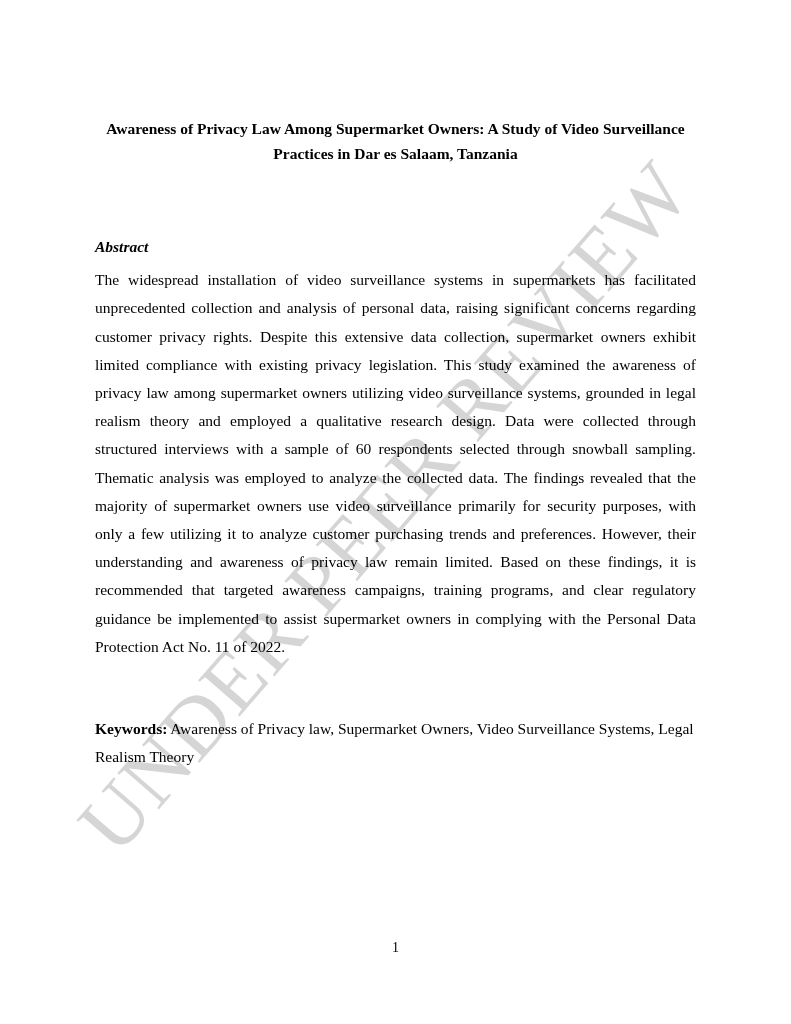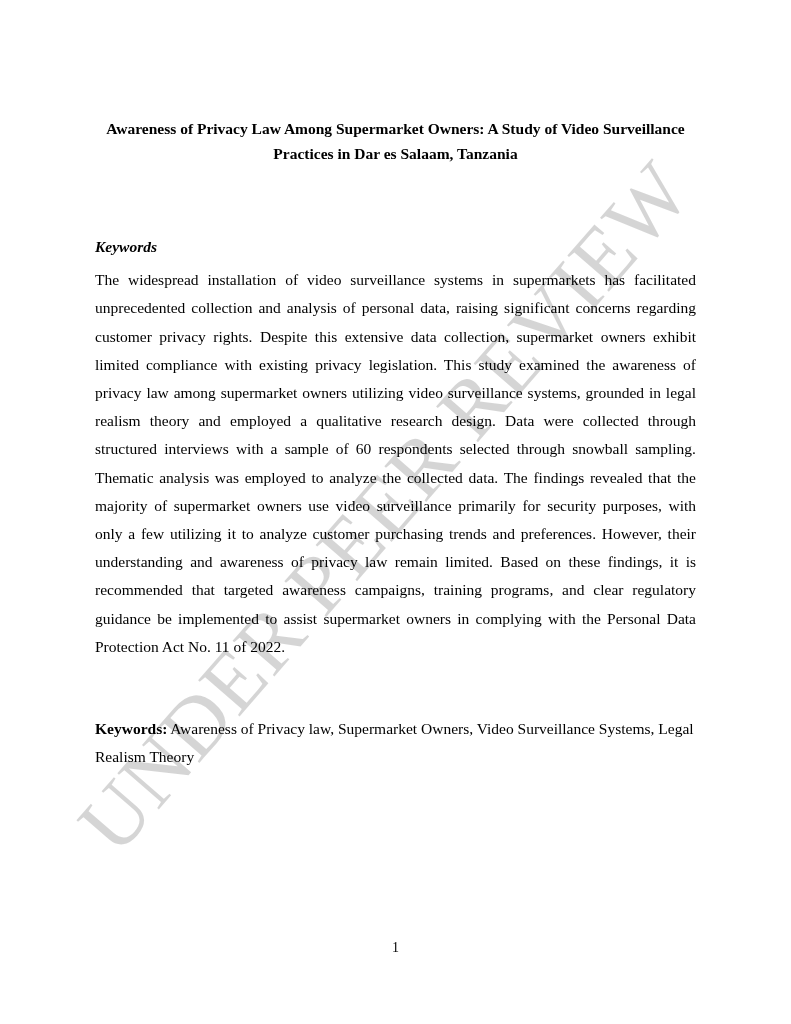--- a/index.html
+++ b/index.html
@@ -85,21 +85,21 @@
 <body>
 
 <div class="page">
 
   <div class="watermark">UNDER PEER REVIEW</div>
 
   <div class="content">
 
     <h1 class="title">Awareness of Privacy Law Among Supermarket Owners: A Study of Video Surveillance Practices in Dar es Salaam, Tanzania</h1>
 
-    <h2 class="abstract-heading">Keywords</h2>
+    <h2 class="abstract-heading">Abstract</h2>
 
     <p class="abstract-text">The widespread installation of video surveillance systems in supermarkets has facilitated unprecedented collection and analysis of personal data, raising significant concerns regarding customer privacy rights. Despite this extensive data collection, supermarket owners exhibit limited compliance with existing privacy legislation. This study examined the awareness of privacy law among supermarket owners utilizing video surveillance systems, grounded in legal realism theory and employed a qualitative research design. Data were collected through structured interviews with a sample of 60 respondents selected through snowball sampling. Thematic analysis was employed to analyze the collected data. The findings revealed that the majority of supermarket owners use video surveillance primarily for security purposes, with only a few utilizing it to analyze customer purchasing trends and preferences. However, their understanding and awareness of privacy law remain limited. Based on these findings, it is recommended that targeted awareness campaigns, training programs, and clear regulatory guidance be implemented to assist supermarket owners in complying with the Personal Data Protection Act No. 11 of 2022.</p>
 
     <p class="keywords">
       <span class="kw-label">Keywords:</span><span> Awareness of Privacy law, Supermarket Owners, Video Surveillance Systems, Legal Realism Theory</span>
     </p>
 
   </div>
 
   <div class="page-number">1</div>

